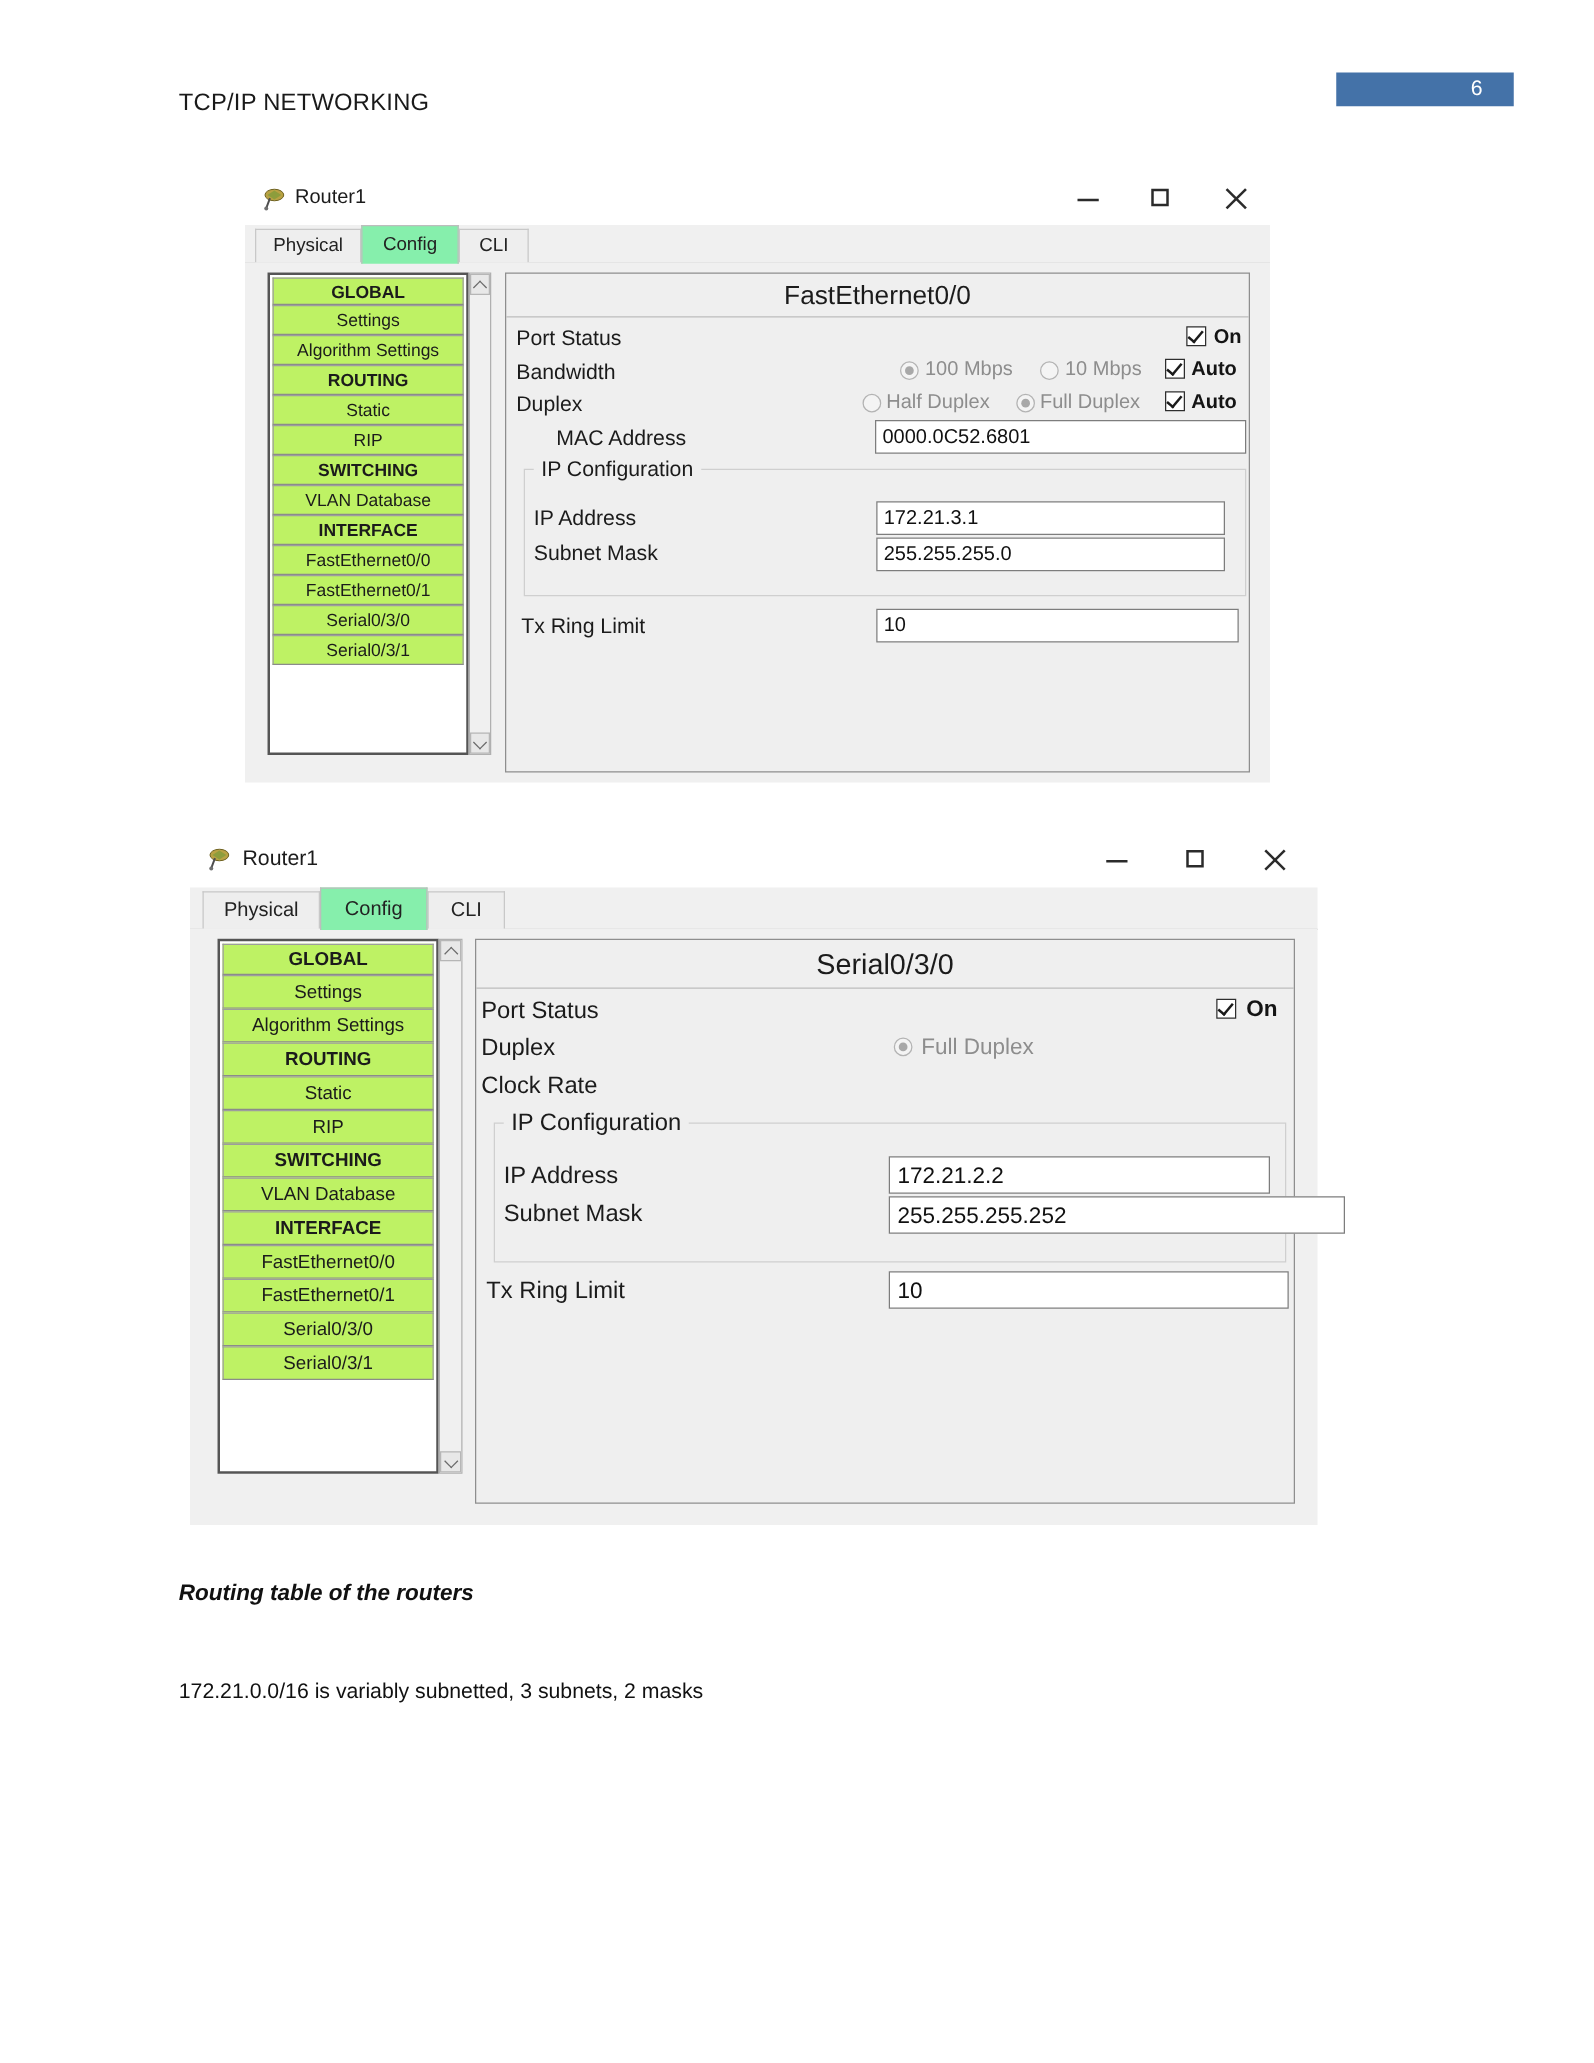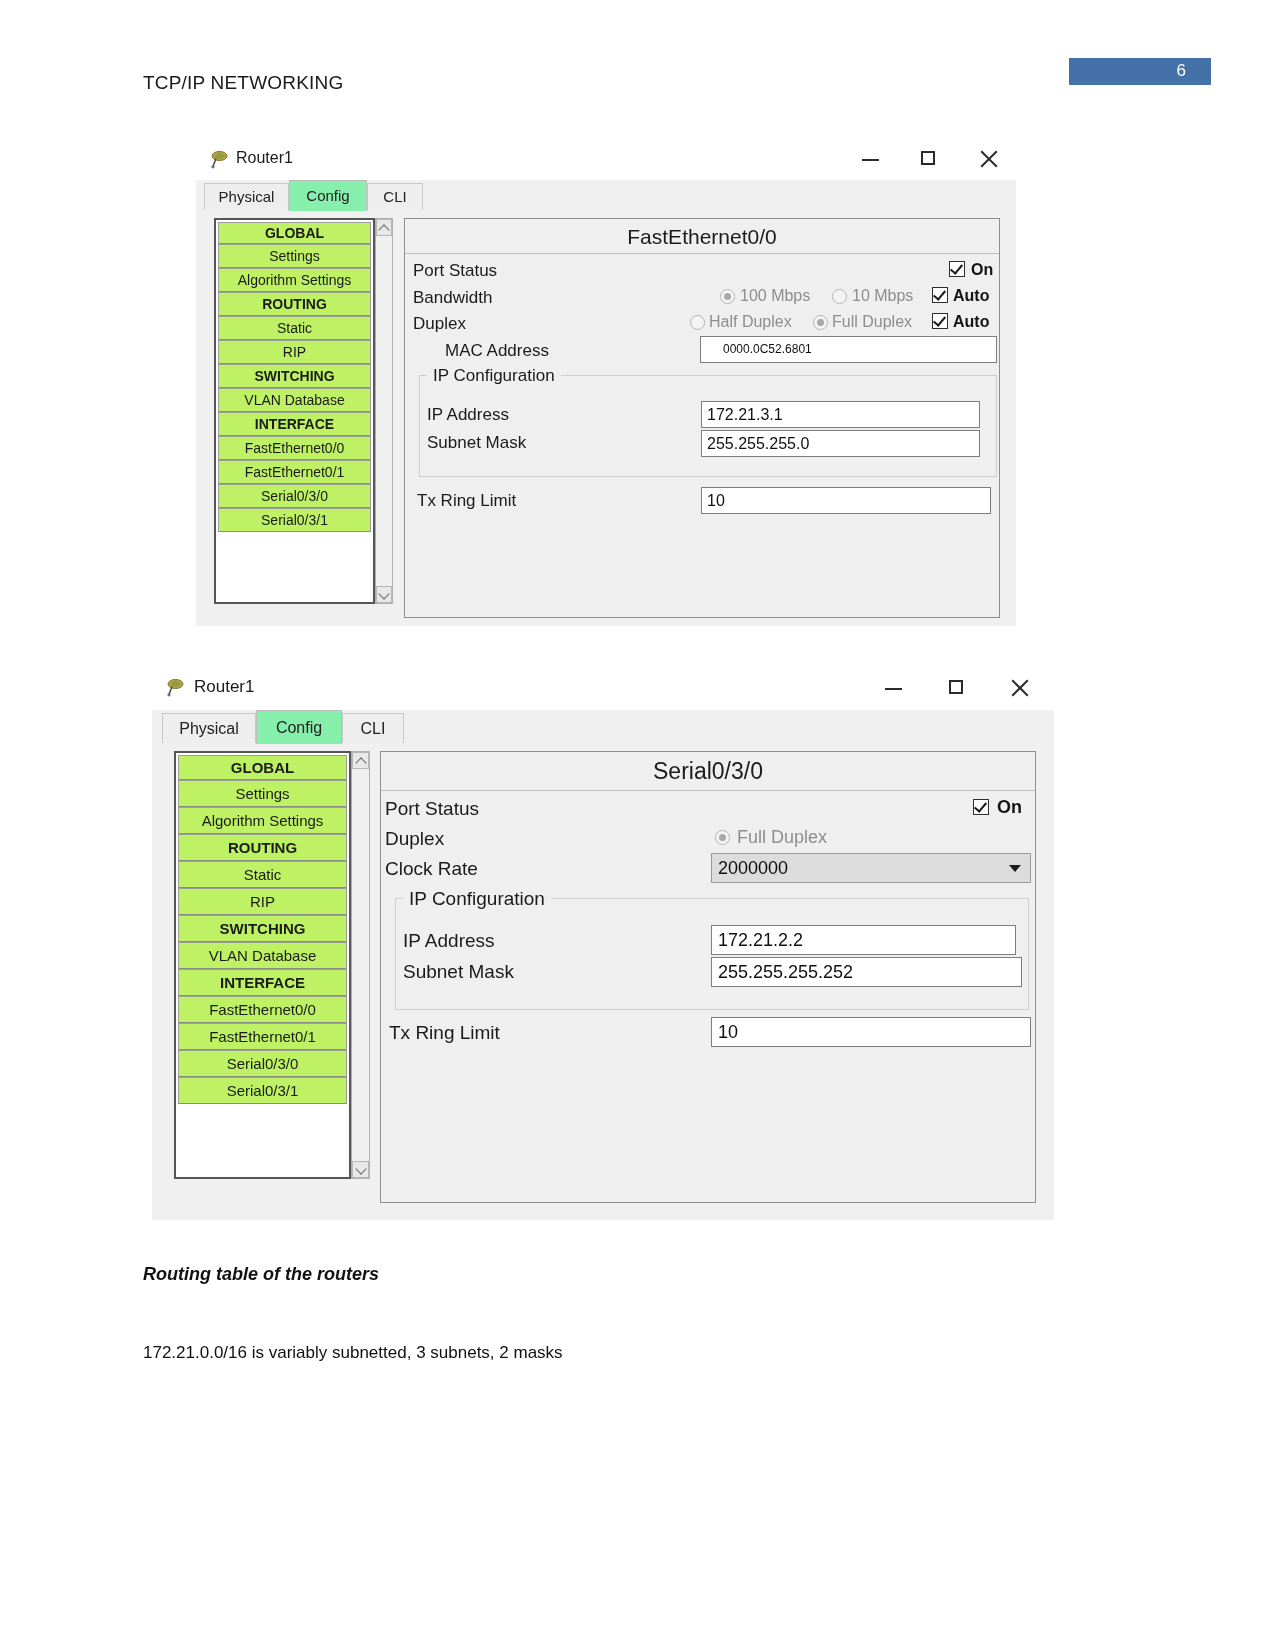--- a/index.html
+++ b/index.html
@@ -449,21 +449,21 @@
 
       <div class="field-label" style="left:8px; top:95px; font-size:17px;">Duplex</div>
       <div class="radio" style="left:285px; top:96px;"></div>
       <div class="radio-lbl" style="left:304px; top:94px; font-size:16px;">Half Duplex</div>
       <div class="radio on" style="left:408px; top:96px;"></div>
       <div class="radio-lbl" style="left:427px; top:94px; font-size:16px;">Full Duplex</div>
       <div class="chk on" style="left:527px; top:94px;"></div>
       <div class="chk-lbl" style="left:548px; top:94px; font-size:16px;">Auto</div>
 
       <div class="field-label" style="left:8px; top:122px; font-size:17px;margin-left:32px;">MAC Address</div>
-      <div class="txt-input" style="left:295px; top:117px; width:297px; height:27px; line-height:25px; padding-left:22px; font-size:12px;">0000.0C52.6801</div>
+      <div class="txt-input" style="left:295px; top:117px; width:297px; height:27px; line-height:25px; padding-left:5px; font-size:16px;">0000.0C52.6801</div>
 
       <div class="group-box" style="left:14px; top:156px; width:578px; height:102px;"></div>
       <div class="group-legend" style="left:22px; top:147px; font-size:17px;">IP Configuration</div>
 
       <div class="field-label" style="left:22px; top:186px; font-size:17px;">IP Address</div>
       <div class="txt-input" style="left:296px; top:182px; width:279px; height:27px; line-height:25px; padding-left:5px; font-size:16px;">172.21.3.1</div>
 
       <div class="field-label" style="left:22px; top:214px; font-size:17px;">Subnet Mask</div>
       <div class="txt-input" style="left:296px; top:211px; width:279px; height:27px; line-height:25px; padding-left:5px; font-size:16px;">255.255.255.0</div>
 
@@ -567,33 +567,29 @@
 
       <div class="field-label" style="left:4px; top:46px; font-size:19px;">Port Status</div>
       <div class="chk on" style="left:592px; top:47px;"></div>
       <div class="chk-lbl" style="left:616px; top:45px; font-size:18px;">On</div>
 
       <div class="field-label" style="left:4px; top:76px; font-size:19px;">Duplex</div>
       <div class="radio on" style="left:334px; top:78px;"></div>
       <div class="radio-lbl" style="left:356px; top:75px; font-size:18px;">Full Duplex</div>
 
       <div class="field-label" style="left:4px; top:106px; font-size:19px;text-align:center;">Clock Rate</div>
-      <div class="combo" style="left:330px; top:101px; width:320px; height:30px; line-height:28px; padding-left:6px; font-size:18px;">
-        <span>2000000</span>
-        <span class="arrow-dn"></span>
-      </div>
 
       <div class="group-box" style="left:14px; top:146px; width:634px; height:112px;"></div>
       <div class="group-legend" style="left:22px; top:136px; font-size:19px;">IP Configuration</div>
 
       <div class="field-label" style="left:22px; top:178px; font-size:19px;">IP Address</div>
       <div class="txt-input" style="left:330px; top:173px; width:305px; height:30px; line-height:28px; padding-left:6px; font-size:18px;">172.21.2.2</div>
 
       <div class="field-label" style="left:22px; top:209px; font-size:19px;">Subnet Mask</div>
-      <div class="txt-input" style="left:330px; top:205px; width:311px; height:30px; line-height:28px; padding-left:6px; font-size:18px;">255.255.255.252</div>
+      <div class="txt-input" style="left:330px; top:205px; width:365px; height:30px; line-height:28px; padding-left:6px; font-size:18px;">255.255.255.252</div>
 
       <div class="field-label" style="left:8px; top:270px; font-size:19px;">Tx Ring Limit</div>
       <div class="txt-input" style="left:330px; top:265px; width:320px; height:30px; line-height:28px; padding-left:6px; font-size:18px;">10</div>
     </div>
   </div>
 </div>
 
 <div class="doc-heading" style="top:1264px;">Routing table of the routers</div>
 <div class="doc-para" style="top:1333px;margin-top:10px;">172.21.0.0/16 is variably subnetted, 3 subnets, 2 masks</div>
 

